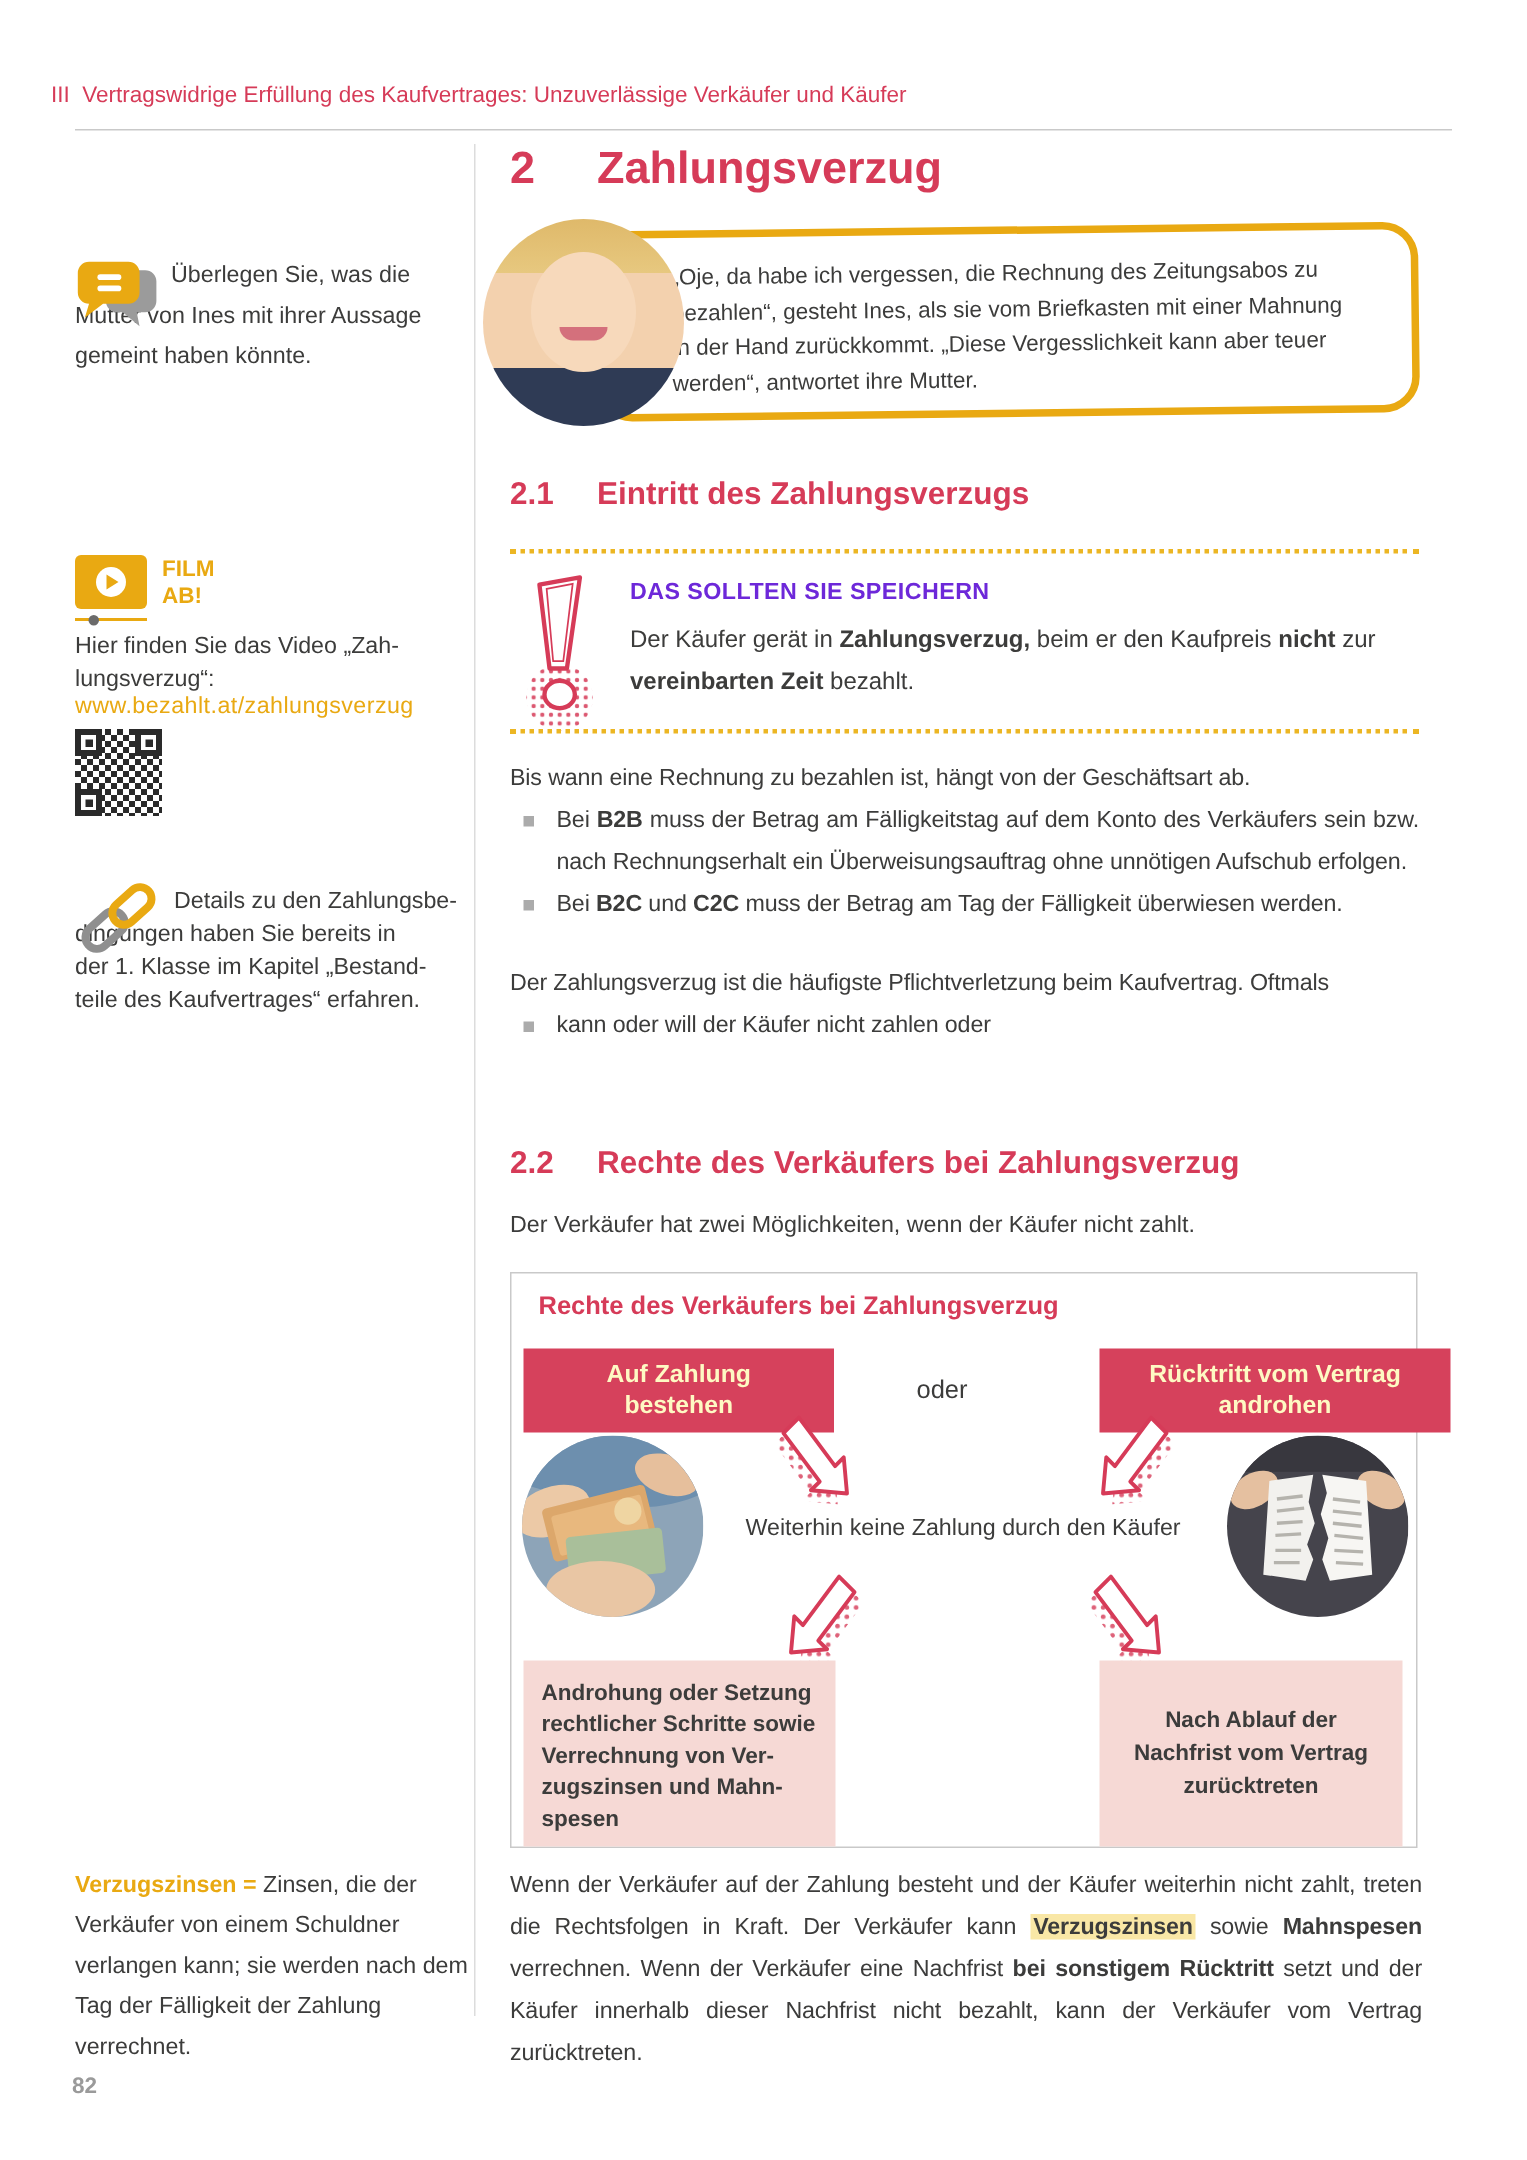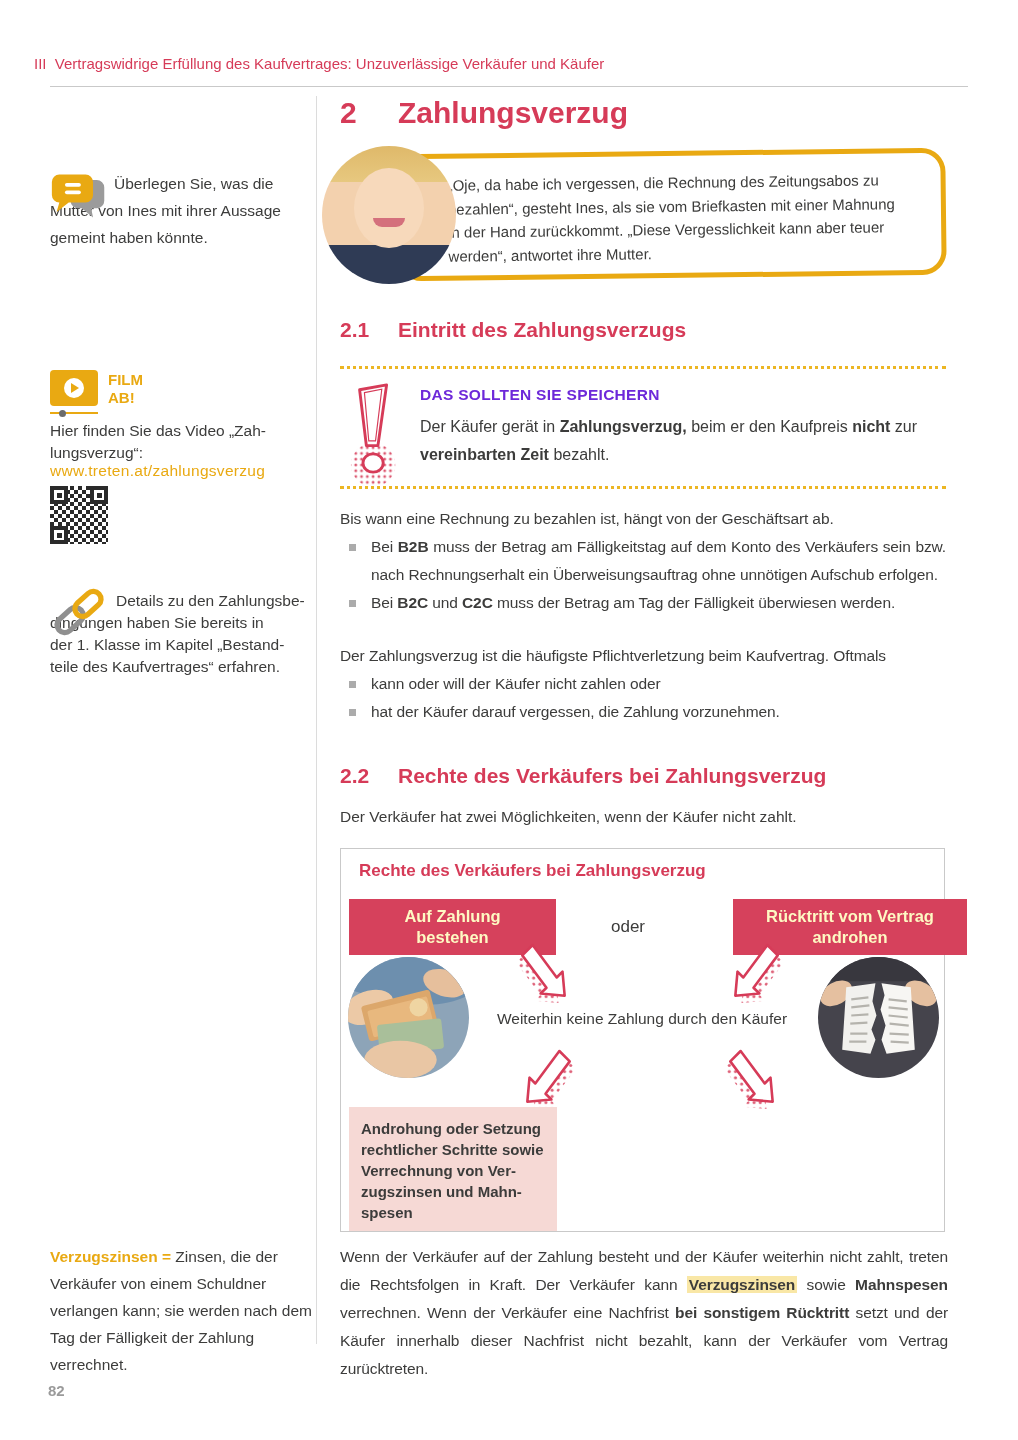--- a/index.html
+++ b/index.html
@@ -146,21 +146,21 @@
       </div>
     <div class="film-bar">
         <span class="film-dot"></span>
       </div>
   </div>
   <div class="film-label pre">FILM
 AB!</div>
 </div>
 <div class="film-text pre">Hier finden Sie das Video „Zah-
 lungsverzug“:</div>
-<a class="film-link" href="#">www.treten.at/zahlungsverzug</a>
+<a class="film-link" href="#">www.bezahlt.at/zahlungsverzug</a>
 <div class="qr">
   <div class="f f1"></div>
     <div class="f f2"></div>
     <div class="f f3"></div>
 </div>
 
 <div class="note chain-note">
   <span class="chain-icon">
     <svg width="58" height="52" viewBox="0 0 60 54">
       <g fill="none" transform="rotate(-42 30 27)">
@@ -215,24 +215,20 @@
   </div>
   <div class="bullet">
     <span class="sq"></span>
     <div><span>Bei </span><span class="b">B2C</span><span> und </span><span class="b">C2C</span><span> muss der Betrag am Tag der Fälligkeit überwiesen werden.</span></div>
   </div>
   <div class="gap"></div>
   <div>Der Zahlungsverzug ist die häufigste Pflichtverletzung beim Kaufvertrag. Oftmals</div>
   <div class="bullet">
     <span class="sq"></span>
     <div>kann oder will der Käufer nicht zahlen oder</div>
-  </div>
-  <div class="bullet">
-    <span class="sq"></span>
-    <div>hat der Käufer darauf vergessen, die Zahlung vorzunehmen.</div>
   </div>
 </div>
 
 <div class="sec-num s22">2.2</div>
 <div class="sec-title s22">Rechte des Verkäufers bei Zahlungsverzug</div>
 <div class="sec22-intro">Der Verkäufer hat zwei Möglichkeiten, wenn der Käufer nicht zahlt.</div>
 
 <div class="diagram">
   <div class="diagram-title">Rechte des Verkäufers bei Zahlungsverzug</div>
 
@@ -294,15 +290,18 @@
     </svg>
   <svg class="arr arr-br" viewBox="0 0 60 60">
       <use href="#arrow-dr"></use>
     </svg>
 
   <div class="result-box result-left pre">Androhung oder Setzung
 rechtlicher Schritte sowie
 Verrechnung von Ver-
 zugszinsen und Mahn-
 spesen</div>
+  <div class="result-box result-right pre">Nach Ablauf der
+Nachfrist vom Vertrag
+zurücktreten</div>
 </div>
 
 <div class="closing"><span>Wenn der Verkäufer auf der Zahlung besteht und der Käufer weiterhin nicht zahlt, treten die Rechtsfolgen in Kraft. Der Verkäufer kann </span><span class="b hl">Verzugszinsen</span><span> sowie </span><span class="b">Mahnspesen</span><span> verrechnen. Wenn der Verkäufer eine Nachfrist </span><span class="b">bei sonstigem Rücktritt</span><span> setzt und der Käufer innerhalb dieser Nachfrist nicht bezahlt, kann der Verkäufer vom Vertrag zurücktreten.</span></div>
 
 </body></html>

